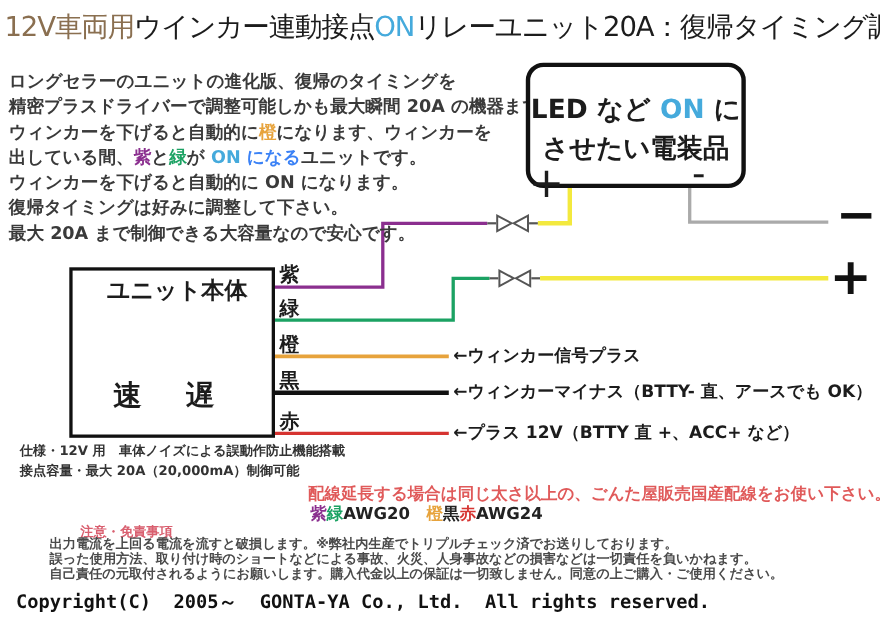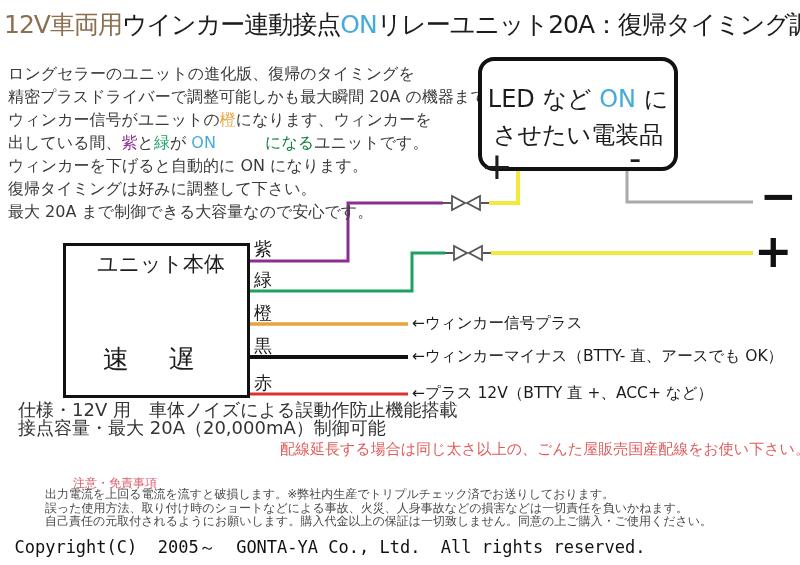--- a/index.html
+++ b/index.html
@@ -1,20 +1,20 @@
 <!DOCTYPE html>
 <html style="--title-brown: #8a6f50; --cyan: #45aadc; --purple: #8b2f8f; --green: #1ba263; --orange: #e7a33c; --red-wire: #d63431; --red-text: #e05a5a; --note-red: #d95f6f; --yellow: #f3e93e; --gray: #aaaaaa; --black-wire: #111111;"><head>
 <meta charset="utf-8">
 <style>
   html,body{margin:0;padding:0;background:#fff;}
   #canvas{
     position:relative;width:800px;height:565px;background:#ffffff;
     font-family:"DejaVu Sans",sans-serif;color:#222;overflow:hidden;
   }
-  .abs{position:absolute;white-space:nowrap;}
+  .abs{position:absolute;white-space:nowrap;font-weight:bold;}
   .title{
     left:4px;top:8px;font-size:25px;font-weight:500;letter-spacing:-1px;color:#1c1c1c;
   }
   .intro{left:8px;top:62px;font-size:16px;line-height:23px;color:#3a3a3a;}
   .intro div{white-space:nowrap;}
   .led-box{
     left:478px;top:57px;width:192px;height:86px;
     border:4px solid #111;border-radius:16px;background:#fff;
     text-align:center;font-size:24px;line-height:36px;padding-top:20px;color:#1c1c1c;
   }
@@ -25,21 +25,21 @@
   .unit-box{
     left:63px;top:243px;width:181px;height:149px;border:3px solid #111;background:#fff;
   }
   .unit-label{left:63px;top:250px;width:196px;text-align:center;font-size:21px;color:#1c1c1c;}
   .dial-fast{left:103px;top:342px;font-size:26px;color:#1c1c1c;}
   .dial-slow{left:169px;top:342px;font-size:26px;color:#1c1c1c;}
   .wire-label{left:254px;font-size:18px;color:#1c1c1c;}
   .wl-0{top:237px;} .wl-1{top:268px;} .wl-2{top:301px;} .wl-3{top:334px;} .wl-4{top:371px;}
   .callout{left:412px;font-size:15.5px;color:#1c1c1c;}
   .co-0{top:313px;} .co-1{top:346px;} .co-2{top:383px;}
-  .specs{left:18px;top:401px;font-size:18px;line-height:18px;color:#333;}
+  .specs{left:18px;top:401px;font-size:12px;line-height:18px;color:#333;}
   .wiring-note{left:280px;top:440px;font-size:15px;color:var(--red-text);}
   .awg-line{left:282px;top:458px;font-size:15px;color:#222;}
   .disc-heading{left:73px;top:475px;font-size:12px;color:var(--note-red);}
   .disc-lines{left:45px;top:488px;font-size:12px;line-height:13.5px;color:#4a4a4a;}
   .copyright{
     left:0;top:536px;width:660px;text-align:center;
     font-family:"DejaVu Sans Mono",monospace;font-size:17px;color:#111;white-space:pre;
   }
   svg.overlay{position:absolute;left:0;top:0;}
 </style>
@@ -86,22 +86,22 @@
       <path d="M122,350 L124,331 L140,341 Z" fill="#111"></path>
       <path d="M202,350 L200,331 L184,341 Z" fill="#111"></path>
     </g>
   </svg>
 
   <div class="abs title"><span style="color: rgb(138, 111, 80);">12V車両用</span><span>ウインカー連動接点</span><span style="color: rgb(69, 170, 220);">ON</span><span>リレーユニット20A：復帰タイミング調整可能</span></div>
 
   <div class="abs intro">
     <div><span>ロングセラーのユニットの進化版、復帰のタイミングを</span></div>
     <div><span>精密プラスドライバーで調整可能しかも最大瞬間 20A の機器まで対応</span></div>
-    <div><span>ウィンカー信号がユニットの</span><span style="color: rgb(231, 163, 60);">橙</span><span>になります、ウィンカーを</span></div>
-    <div><span>出している間、</span><span style="color: rgb(139, 47, 143);">紫</span><span>と</span><span style="color: rgb(27, 162, 99);">緑</span><span>が </span><span style="color: rgb(69, 170, 220);">ON</span><span> </span><span style="color: #15803d; margin-left: 44px;">になる</span><span>ユニットです。</span></div>
+    <div><span>ウィンカーを下げると自動的に</span><span style="color: rgb(231, 163, 60);">橙</span><span>になります、ウィンカーを</span></div>
+    <div><span>出している間、</span><span style="color: rgb(139, 47, 143);">紫</span><span>と</span><span style="color: rgb(27, 162, 99);">緑</span><span>が </span><span style="color: rgb(69, 170, 220);">ON</span><span> </span><span style="color: #3b82f6;">になる</span><span>ユニットです。</span></div>
     <div><span>ウィンカーを下げると自動的に ON になります。</span></div>
     <div><span>復帰タイミングは好みに調整して下さい。</span></div>
     <div><span>最大 20A まで制御できる大容量なので安心です。</span></div>
   </div>
 
   <div class="abs led-box">
     <div><span>LED など </span><span style="color: rgb(69, 170, 220);">ON</span><span> に</span></div>
     <div><span>させたい電装品</span></div>
   </div>
 
@@ -124,20 +124,21 @@
   <span class="abs callout co-0">←ウィンカー信号プラス</span>
   <span class="abs callout co-1">←ウィンカーマイナス（BTTY- 直、アースでも OK）</span>
   <span class="abs callout co-2">←プラス 12V（BTTY 直 +、ACC+ など）</span>
 
   <div class="abs specs">
     <div>仕様・12V 用　車体ノイズによる誤動作防止機能搭載</div>
     <div>接点容量・最大 20A（20,000mA）制御可能</div>
   </div>
 
   <div class="abs wiring-note">配線延長する場合は同じ太さ以上の、ごんた屋販売国産配線をお使い下さい。</div>
+  <div class="abs awg-line"><span style="color: rgb(139, 47, 143);">紫</span><span style="color: rgb(27, 162, 99);">緑</span><span>AWG20</span><span>　</span><span style="color: rgb(231, 163, 60);">橙</span><span>黒</span><span style="color: rgb(214, 52, 49);">赤</span><span>AWG24</span></div>
 
   <div class="abs disc-heading">注意・免責事項</div>
   <div class="abs disc-lines">
     <div>出力電流を上回る電流を流すと破損します。※弊社内生産でトリプルチェック済でお送りしております。</div>
     <div>誤った使用方法、取り付け時のショートなどによる事故、火災、人身事故などの損害などは一切責任を負いかねます。</div>
     <div>自己責任の元取付されるようにお願いします。購入代金以上の保証は一切致しません。同意の上ご購入・ご使用ください。</div>
   </div>
 
   <div class="abs copyright">Copyright(C)  2005～  GONTA-YA Co., Ltd.  All rights reserved.</div>
 

